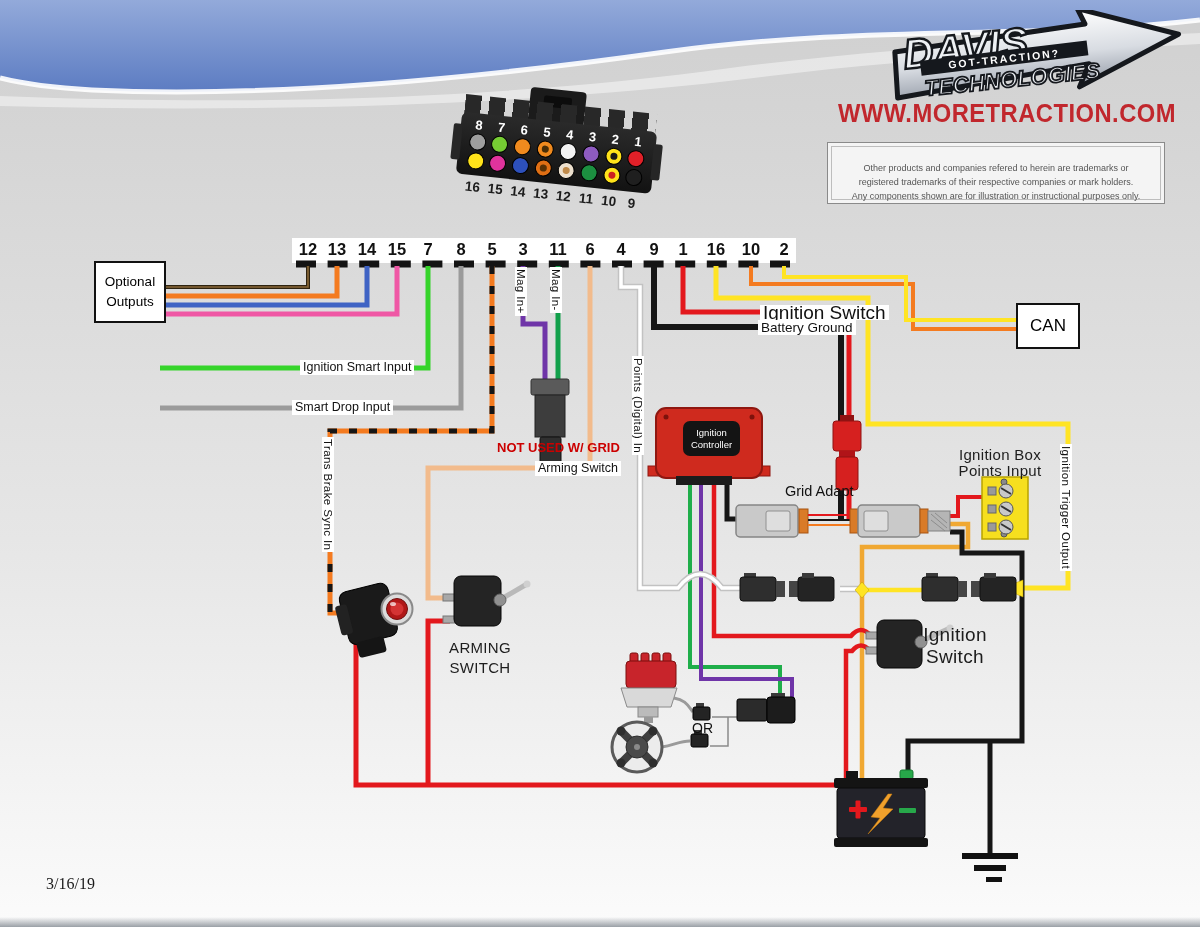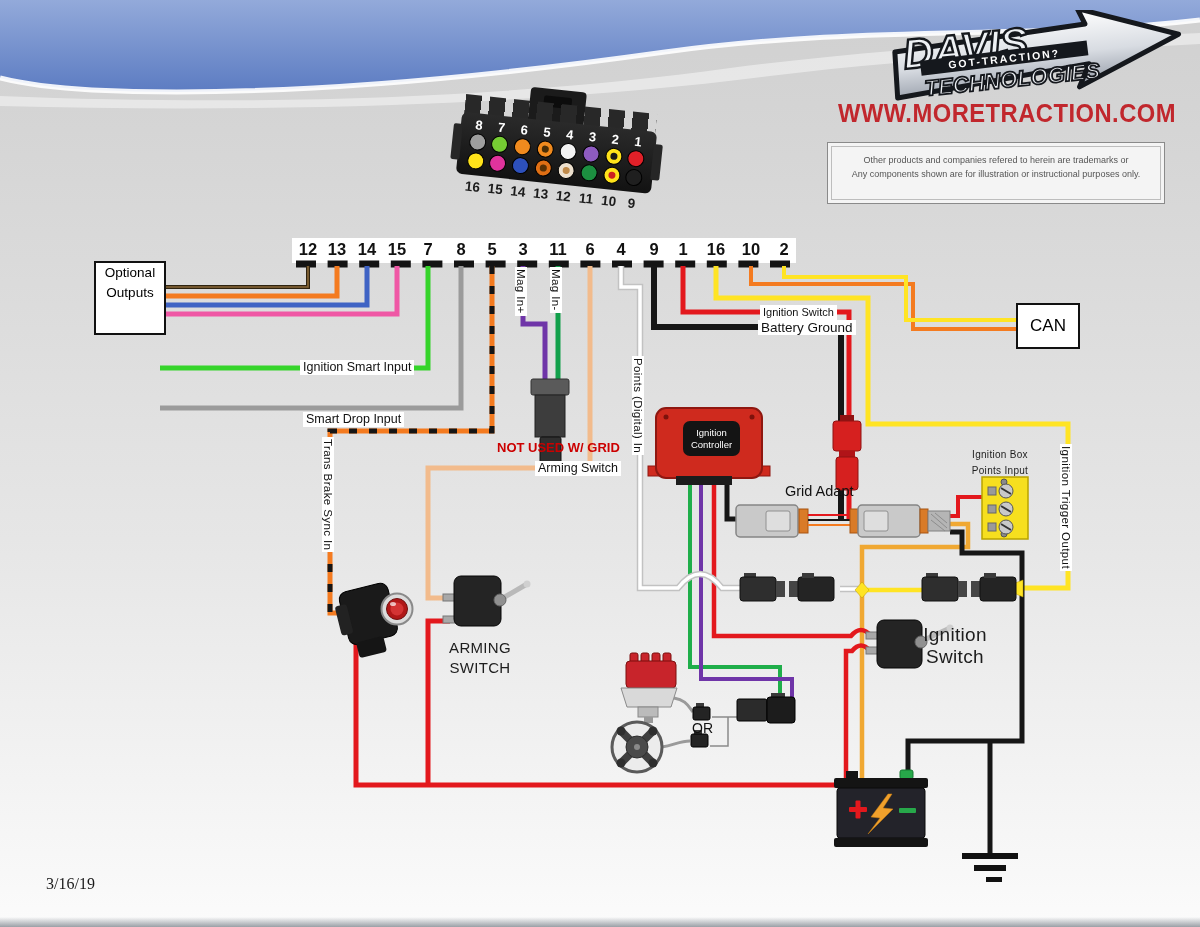--- a/index.html
+++ b/index.html
@@ -8,29 +8,29 @@
   svg{display:block;}
   .bgwave{position:absolute;left:0;top:0;z-index:0;}
   #terminal-strip{position:absolute;left:292px;top:238px;width:504px;height:25px;background:#ffffff;z-index:1;}
   .strip-num{position:absolute;top:2px;width:24px;text-align:center;font-size:16.5px;font-weight:600;color:#111;}
   .wires{position:absolute;left:0;top:0;z-index:2;}
   .lbl,.vlabel,.biglabel,.boxlabel{z-index:3;}
   .lbl{position:absolute;background:#ffffff;color:#111;font-size:12.5px;padding:0 3px;white-space:nowrap;line-height:15px;}
   .nobg{background:transparent;}
   .vlabel{position:absolute;writing-mode:vertical-rl;background:#ffffff;color:#111;font-size:11.5px;padding:2px 0;letter-spacing:.4px;white-space:nowrap;}
   .biglabel{position:absolute;color:#1d1d1d;text-align:center;font-size:15px;line-height:20px;letter-spacing:.3px;}
-  #opt-box{position:absolute;left:94px;top:261px;width:72px;height:74px;background:#fff;border:2px solid #111;
-    text-align:center;font-size:13.5px;line-height:20px;box-sizing:border-box;z-index:3;}
+  #opt-box{position:absolute;left:94px;top:261px;width:72px;height:62px;background:#fff;border:2px solid #111;
+    text-align:center;font-size:13.5px;line-height:20px;padding-top:9px;box-sizing:border-box;z-index:3;}
   #can-box{position:absolute;left:1016px;top:303px;width:64px;height:46px;background:#fff;border:2px solid #111;
     display:flex;align-items:center;justify-content:center;font-size:17px;box-sizing:border-box;z-index:3;}
   #controller-plate{position:absolute;left:683px;top:421px;width:57px;height:35px;background:#141414;border-radius:7px;
     color:#fff;font-size:9.5px;line-height:12px;display:flex;flex-direction:column;align-items:center;justify-content:center;z-index:3;}
   #disclaimer{position:absolute;left:827px;top:142px;width:338px;height:62px;background:#f4f4f4;border:1px solid #8a8a8a;
     box-shadow:inset 0 0 0 3px #f4f4f4, inset 0 0 0 4px #bdbdbd;font-size:9px;color:#555;text-align:center;
-    line-height:14px;padding-top:10px;box-sizing:border-box;z-index:3;}
+    line-height:14px;padding-top:18px;box-sizing:border-box;z-index:3;}
   #website{position:absolute;left:838px;top:99px;width:290px;font-size:25px;font-weight:bold;letter-spacing:.5px;
     transform:scaleX(.95);transform-origin:left;z-index:3;}
   #davis-logo{position:absolute;left:830px;top:10px;z-index:3;}
   
   #connector{position:absolute;left:458px;top:90px;width:200px;height:135px;transform:rotate(6deg);z-index:3;}
   #conn-latch{position:absolute;left:66px;top:0;width:56px;height:40px;background:#1b1b1b;border-radius:4px;}
   #conn-latch-slot{position:absolute;left:14px;top:7px;width:28px;height:11px;background:#0c0c0c;border-radius:2px;}
   #conn-ribs{position:absolute;left:2px;top:14px;width:192px;height:22px;
     background:repeating-linear-gradient(90deg,#282828 0 16px,rgba(0,0,0,0) 16px 24px);}
   #conn-body{position:absolute;left:0;top:32px;width:196px;height:62px;background:linear-gradient(#2a2a2a,#121212);border-radius:6px;}
@@ -77,20 +77,21 @@
       <rect x="90" y="40" width="168" height="15" fill="#15181d" transform="rotate(-1 174 47)"></rect>
       <text x="174" y="52" font-family="Liberation Sans, sans-serif" font-size="10.5" font-weight="bold" letter-spacing="2" fill="#ffffff" text-anchor="middle">GOT-TRACTION?</text>
       <text x="92" y="77" font-family="Liberation Sans, sans-serif" font-size="22" font-style="italic" font-weight="bold" fill="#eef1f5" stroke="#15181d" stroke-width="1.8">TECHNOLOGIES</text>
     </g>
   </svg>
 
   <div id="website" style="color: rgb(193, 39, 45);">WWW.MORETRACTION.COM</div>
 
   <div id="disclaimer">
     <div>Other products and companies refered to herein are trademarks or</div>
+    <div>registered trademarks of their respective companies or mark holders.</div>
     <div>Any components shown are for illustration or instructional purposes only.</div>
   </div>
 
   <div id="connector">
     <div id="conn-latch">
         <div id="conn-latch-slot"></div>
       </div>
     <div id="conn-ribs"></div>
     <div id="conn-body"></div>
     <div class="conn-wing" style="left:-7px;"></div>
@@ -386,42 +387,42 @@
   </div>
   <div id="can-box">
       <span>CAN</span>
     </div>
   <div id="controller-plate">
     <div>Ignition</div>
     <div>Controller</div>
   </div>
 
   <div class="lbl" style="left:300px;top:360px;">Ignition Smart Input</div>
-  <div class="lbl" style="left:303px;top:400px;margin-top:12px;">Smart Drop Input</div>
+  <div class="lbl" style="left:292px;top:400px;">Smart Drop Input</div>
   <div class="lbl" style="left:535px;top:461px;">Arming Switch</div>
-  <div class="lbl" style="left:760px;top:305px;font-size:11px;">Ignition Switch</div>
+  <div class="lbl" style="left:760px;top:305px;font-size:19px;">Ignition Switch</div>
   <div class="lbl" style="left:758px;top:320px;font-size:13.5px;">Battery Ground</div>
   <div class="lbl nobg" style="left:494px;top:440px;font-weight:bold;font-size:13px;color:#cc0000;">NOT USED W/ GRID</div>
   <div class="lbl nobg" style="left:782px;top:484px;font-size:14.5px;">Grid Adapt</div>
   <div class="lbl nobg" style="left:689px;top:721px;font-size:14px;">OR</div>
 
   <div class="vlabel" style="left:322px;top:437px;">Trans Brake Sync In</div>
   <div class="vlabel" style="left:515px;top:267px;">Mag In+</div>
   <div class="vlabel" style="left:550px;top:267px;">Mag In-</div>
   <div class="vlabel" style="left:632px;top:356px;">Points (Digital) In</div>
   <div class="vlabel" style="left:1060px;top:444px;">Ignition Trigger Output</div>
 
   <div class="biglabel" style="left:425px;top:638px;width:110px;">
     <div>ARMING</div>
     <div>SWITCH</div>
   </div>
   <div class="biglabel" style="left:900px;top:624px;width:110px;font-size:19px;line-height:22px;">
     <div>Ignition</div>
     <div>Switch</div>
   </div>
-  <div class="biglabel" style="left:952px;top:447px;width:96px;font-size:10px;line-height:16px;">
+  <div class="biglabel" style="left:952px;top:447px;width:96px;font-size:15px;line-height:16px;">
     <div>Ignition Box</div>
     <div>Points Input</div>
   </div>
 
   <div id="date-label">3/16/19</div>
   <div id="bottom-edge"></div>
 </div>
 
 </body></html>

